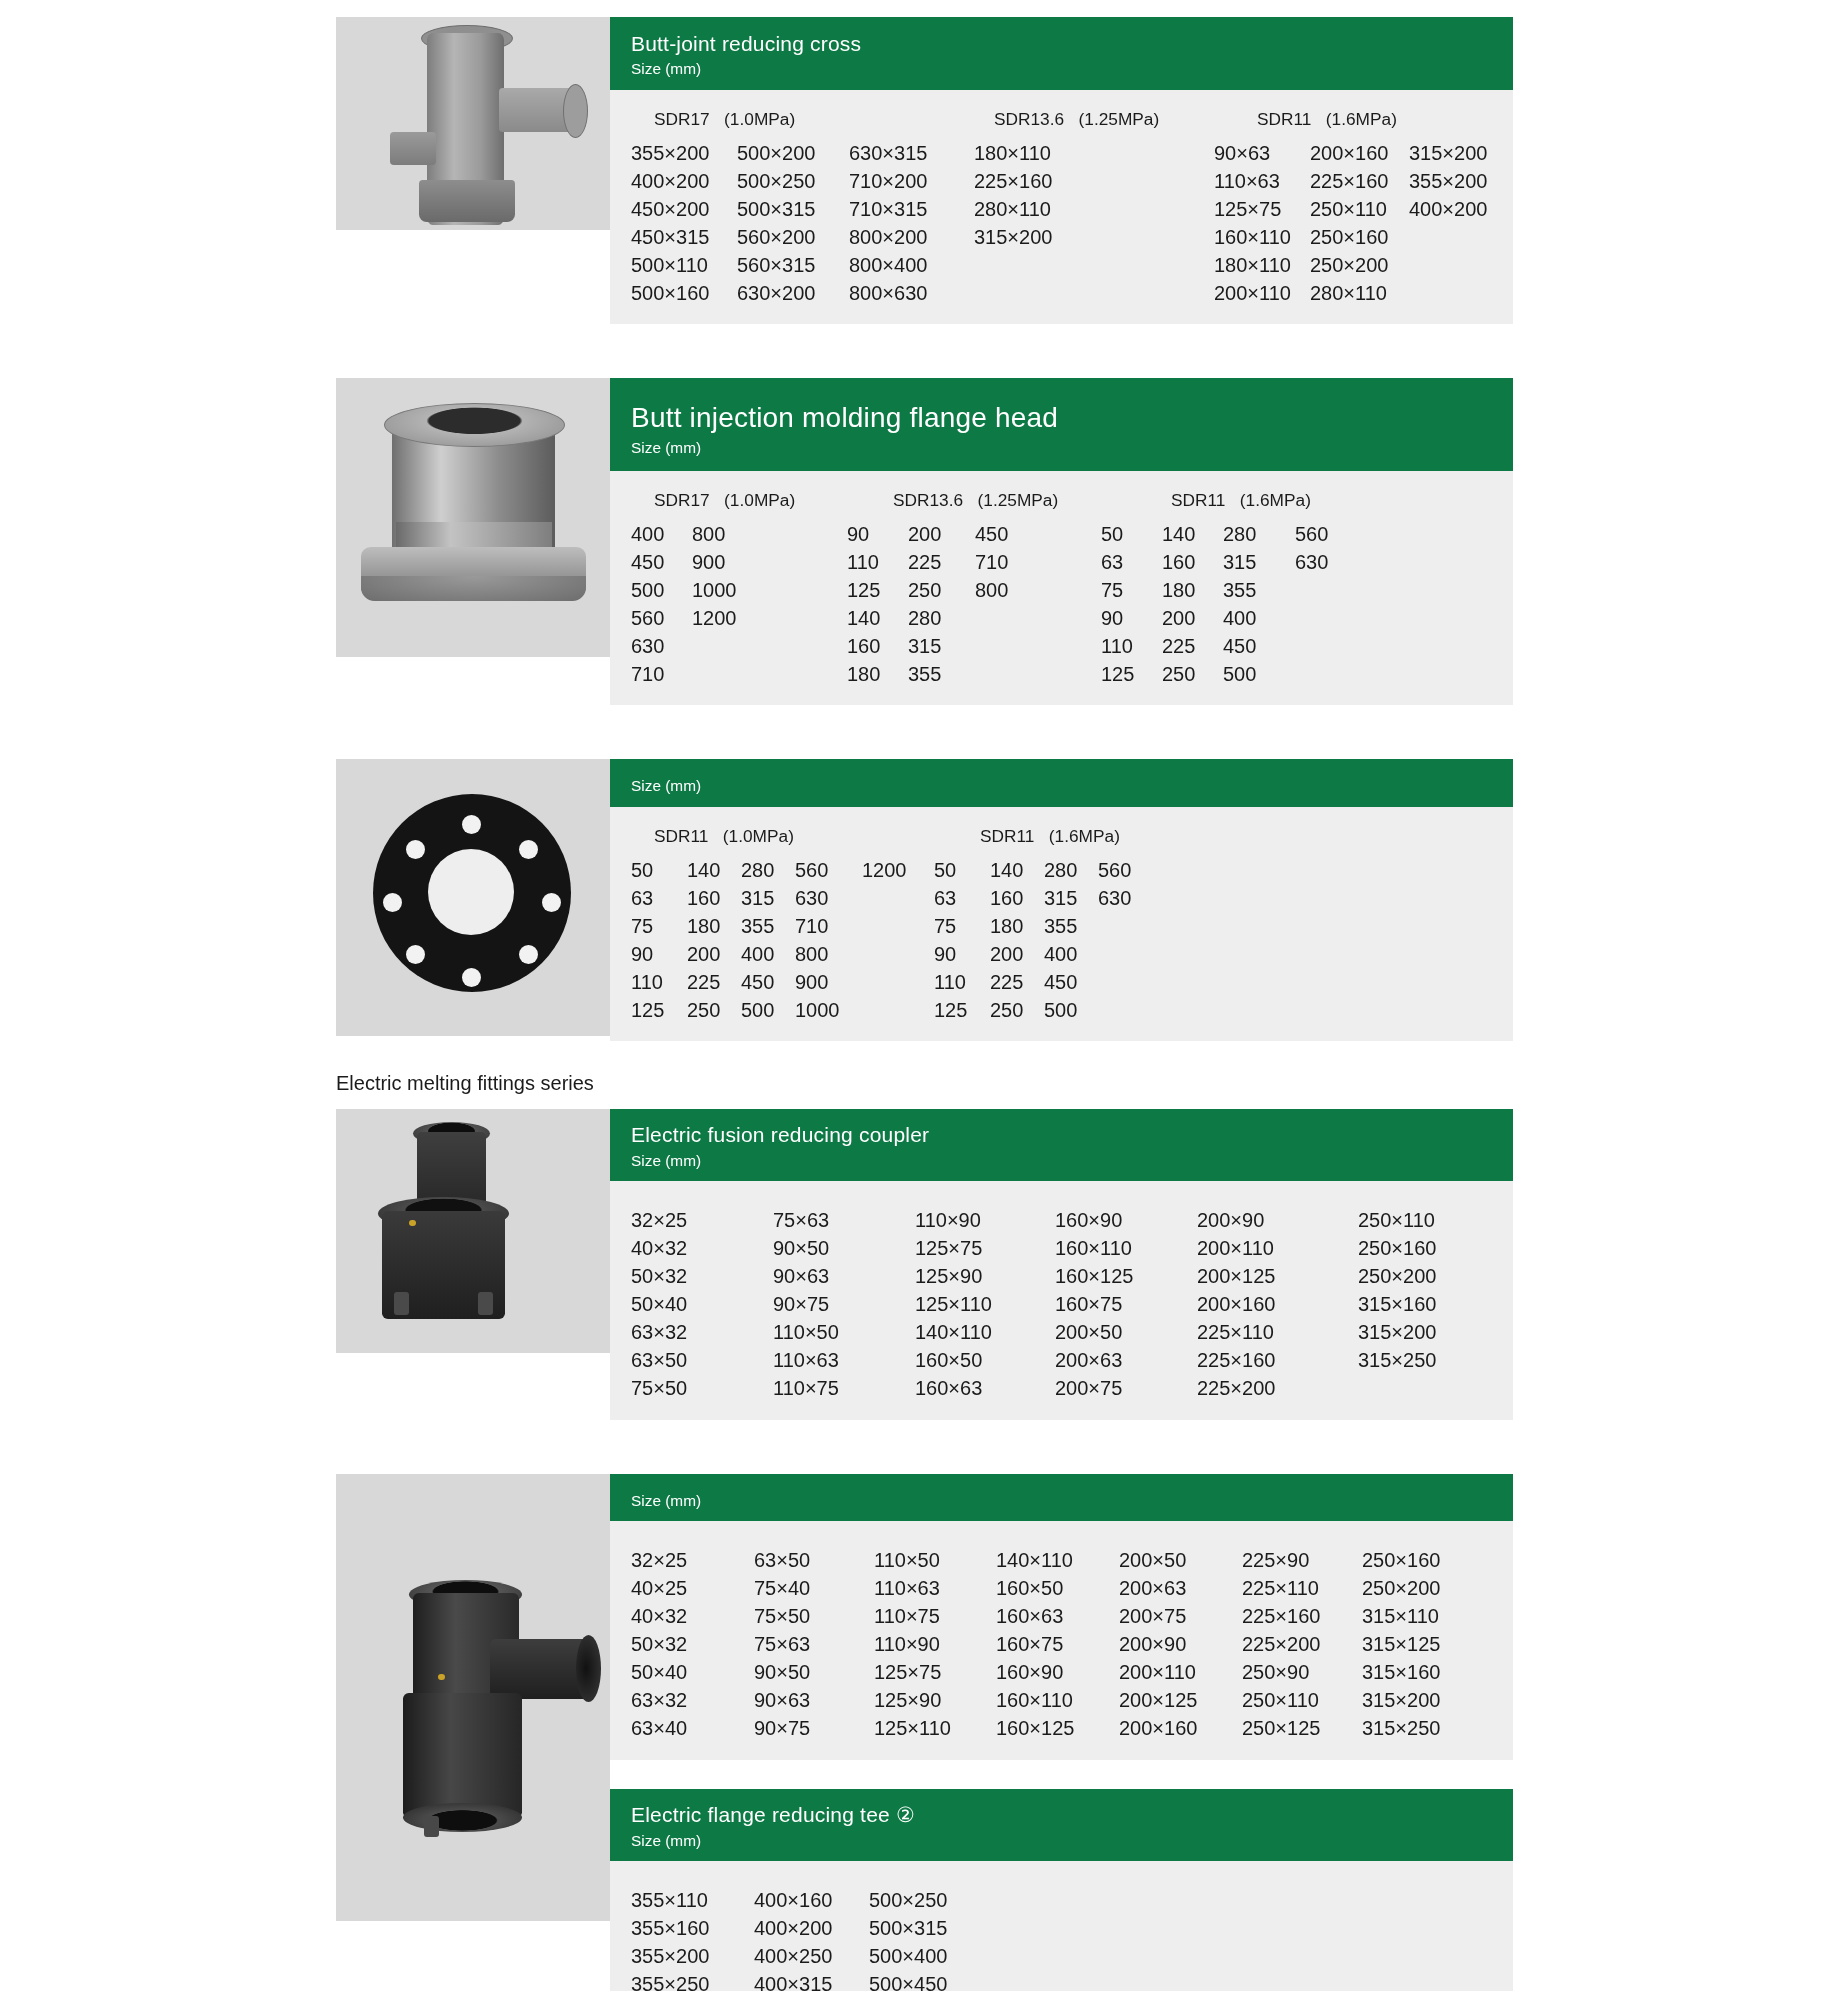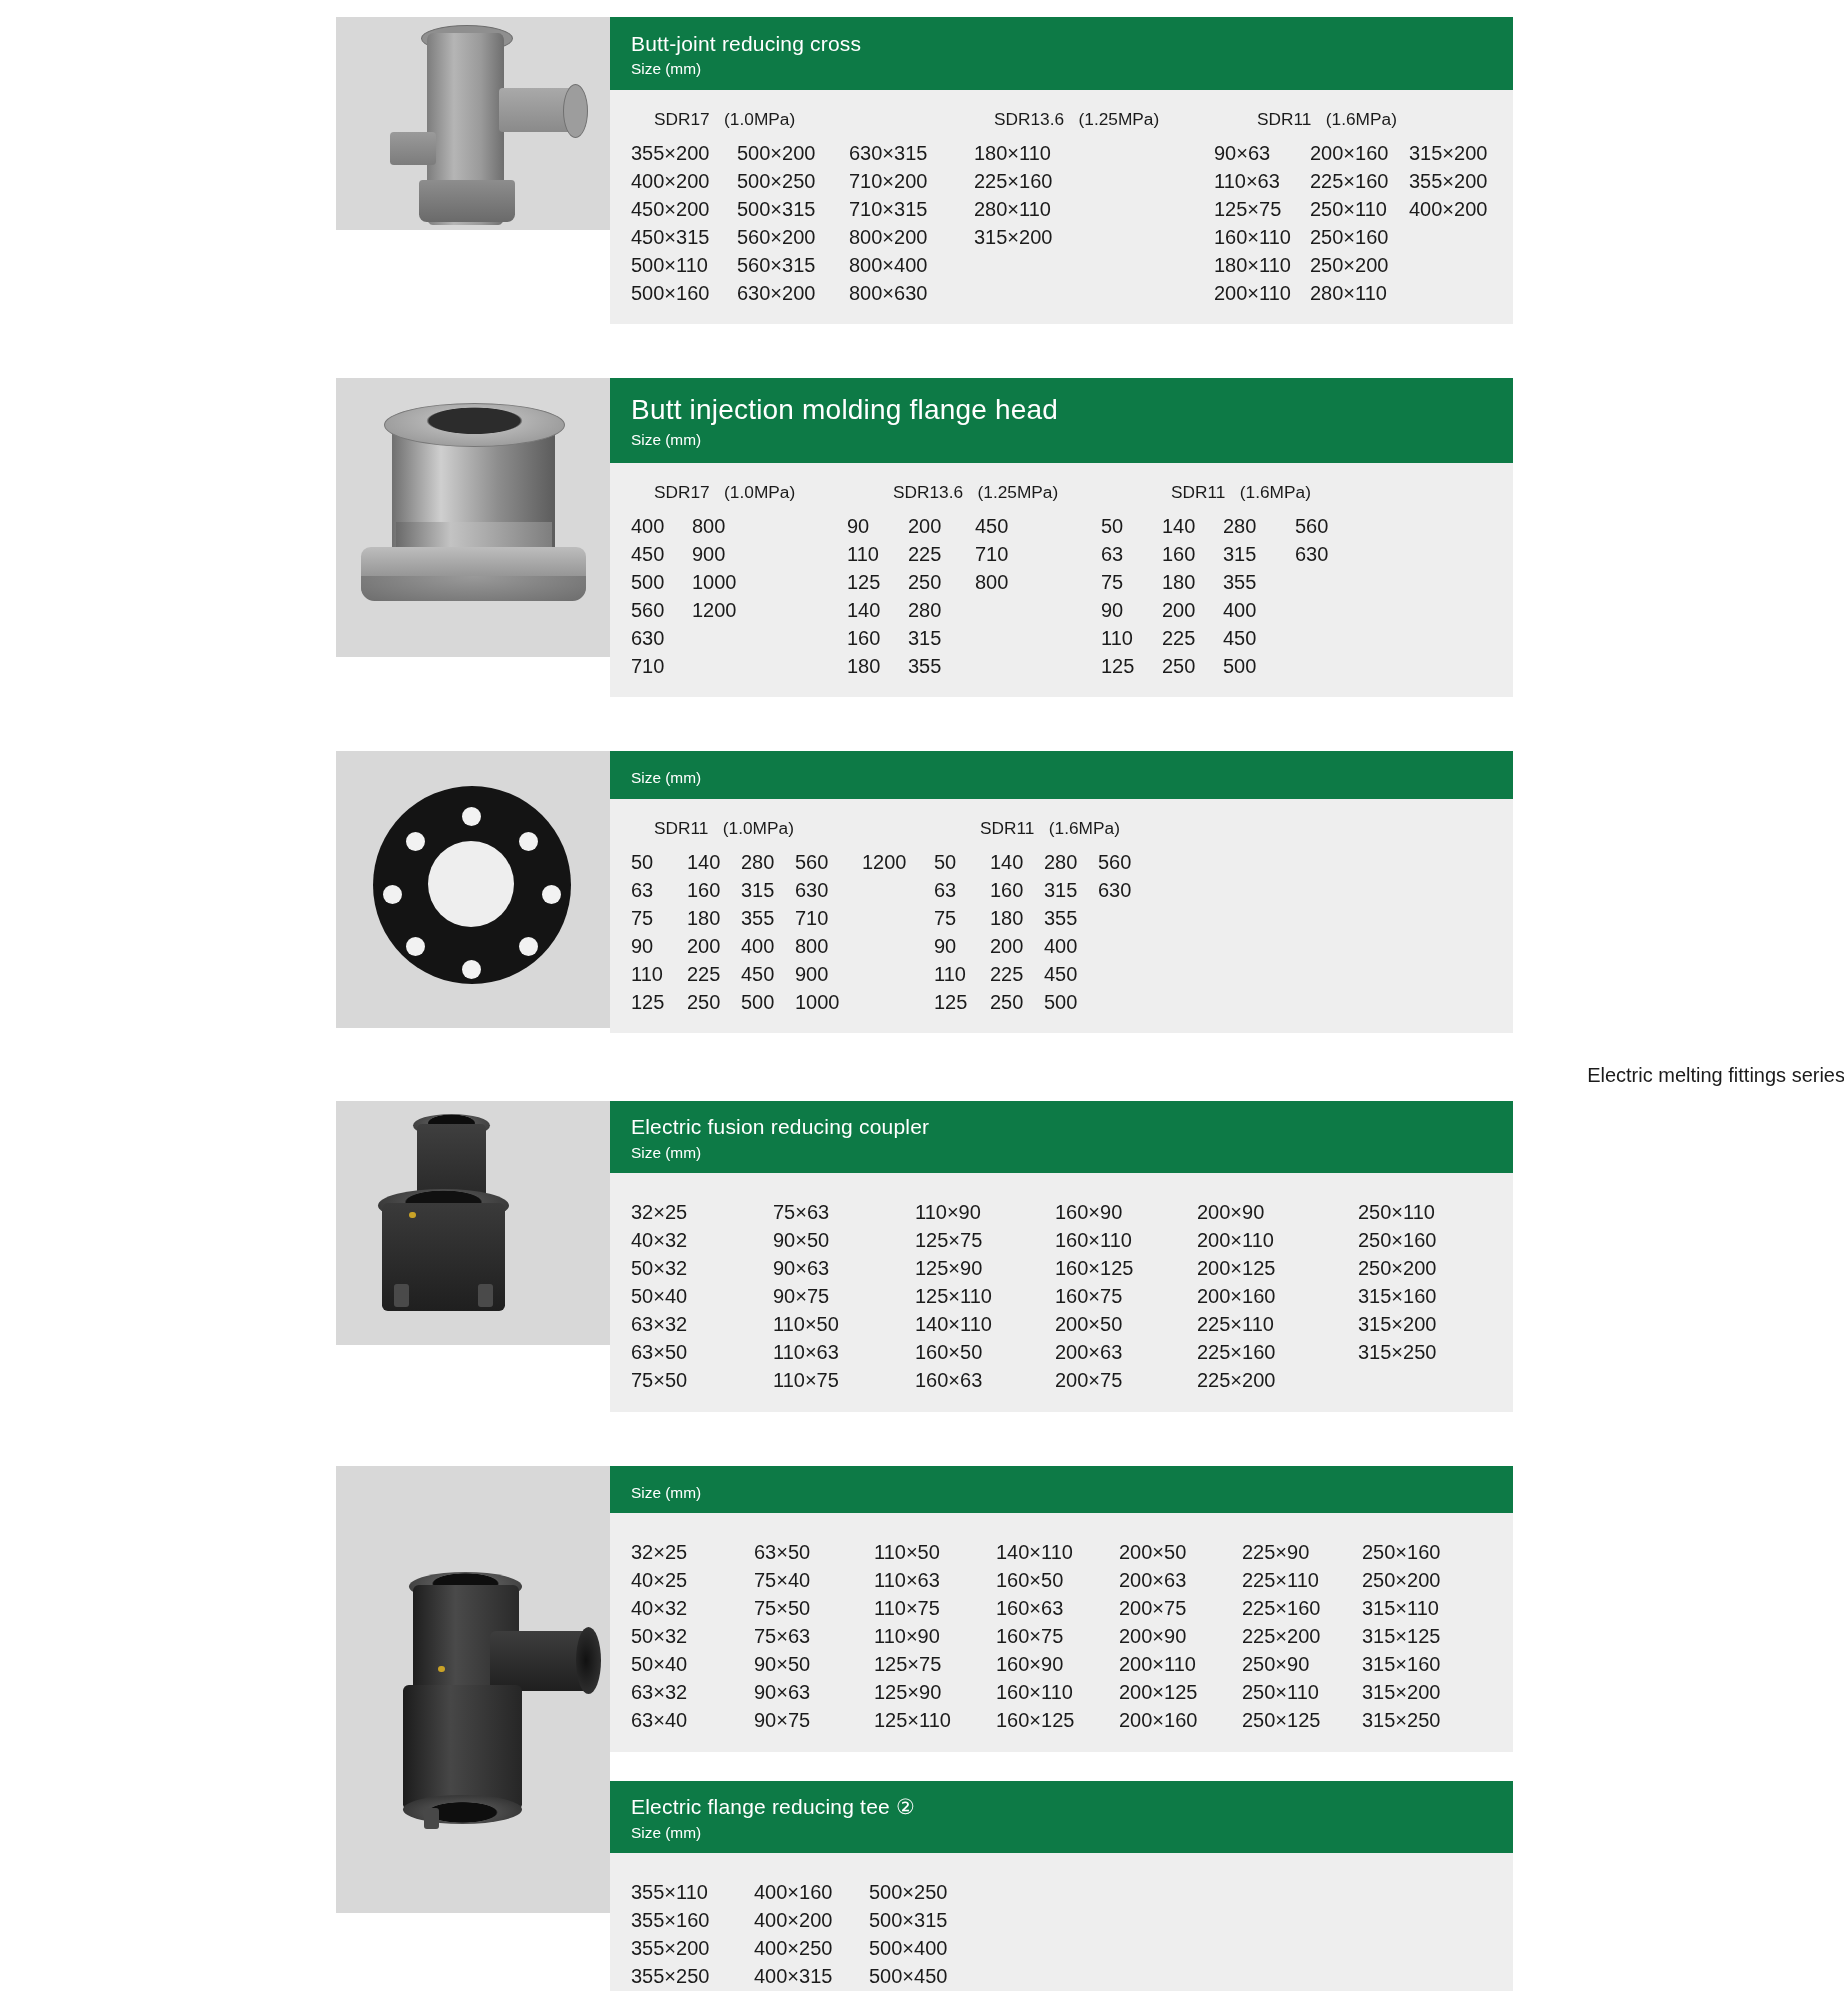--- a/index.html
+++ b/index.html
@@ -82,21 +82,20 @@
   .col {
     white-space: pre;
     font-size: 20px;
     line-height: 28px;
   }
   .section-label {
     margin-left: 336px;
     font-size: 20px;
     color: #1b1b1b;
     padding: 0 0 13.4px 0;
-    text-align: right;
   }
 
   
   .ph-cross {
     position: absolute;
     left: 0; top: 0; right: 0; bottom: 0;
   }
   .ph-cross .stem {
     position: absolute;
     left: 91px; top: 15.4px;
@@ -335,21 +334,21 @@
     <div class="photo" style="height:279px">
       <div class="ph-flange-head">
         <div class="tube"></div>
         <div class="lip"></div>
         <div class="body2"></div>
         <div class="base"></div>
         <div class="base2"></div>
       </div>
     </div>
     <div class="content">
-      <div class="hdr" style="padding-top:15px;padding-bottom:13.4px">
+      <div class="hdr" style="padding-top:23px;padding-bottom:13.4px">
         <div class="title big">Butt injection molding flange head</div>
         <div class="sub">Size (mm)</div>
       </div>
       <div class="body">
         <div class="sdr-row">
           <div class="sdr-label" style="width:216px">SDR17   (1.0MPa)</div>
           <div class="sdr-label" style="width:255px">SDR13.6   (1.25MPa)</div>
           <div class="sdr-label">SDR11   (1.6MPa)</div>
         </div>
         <div class="cols">

